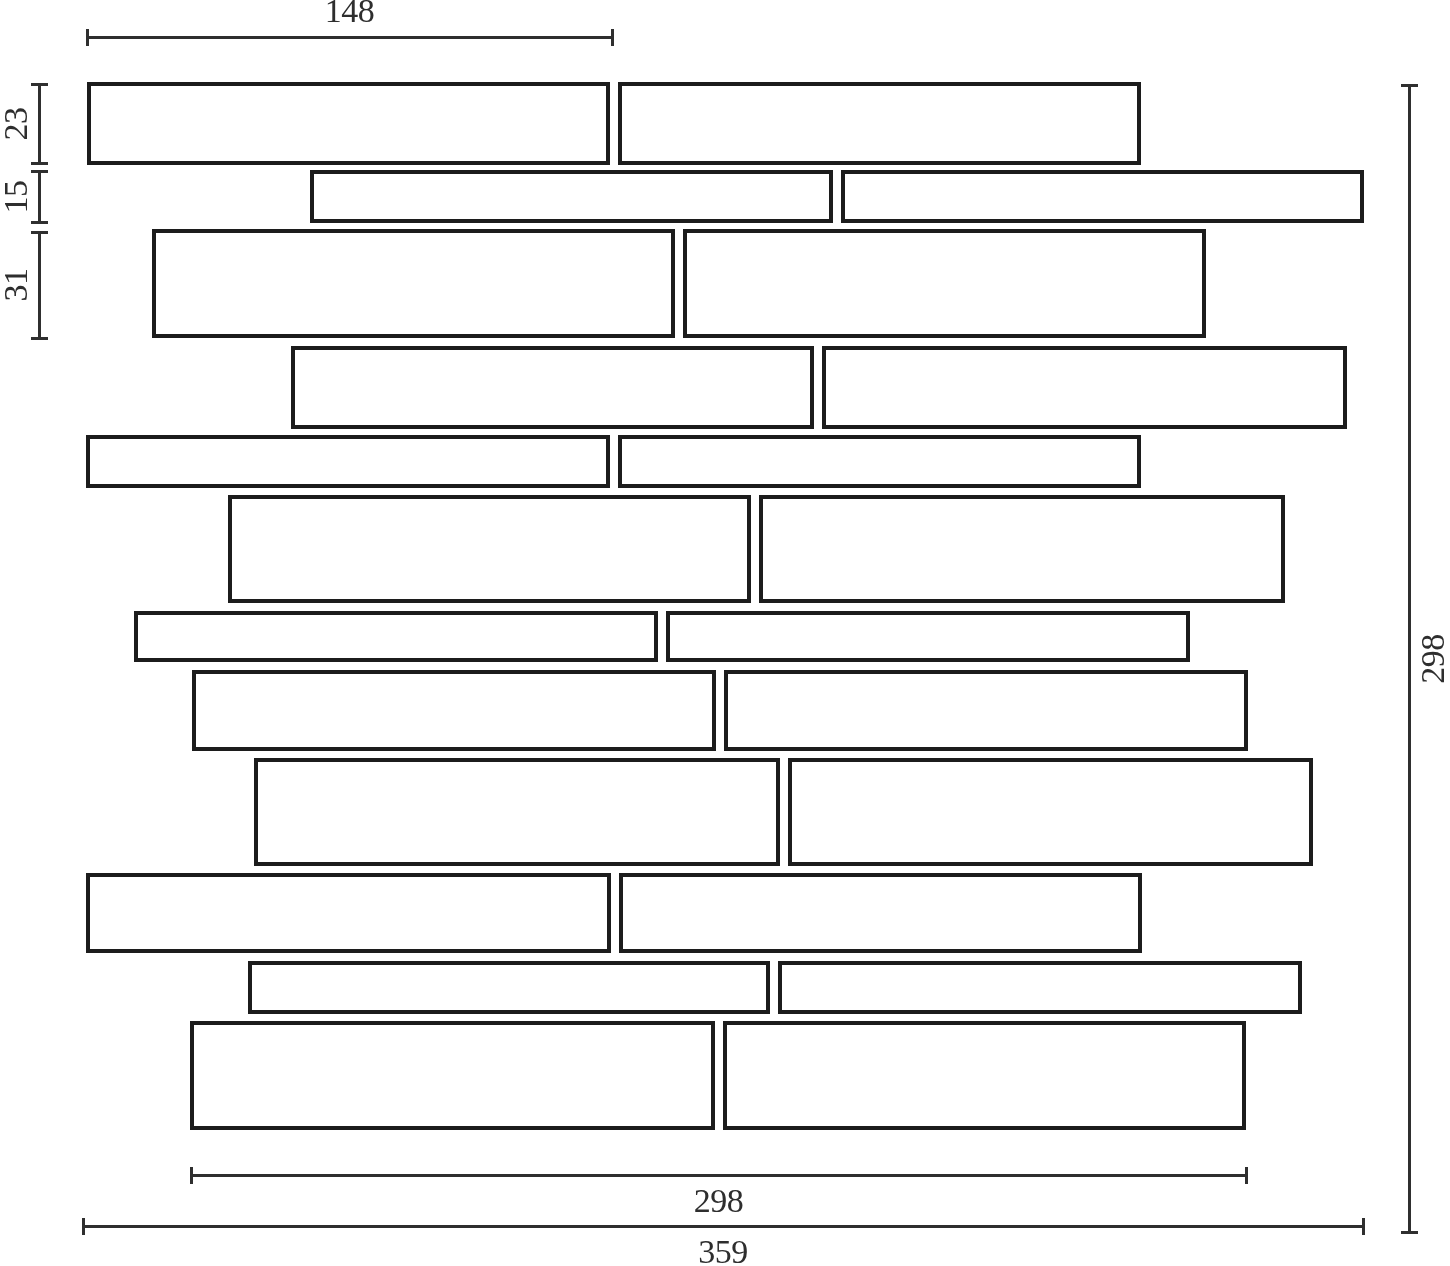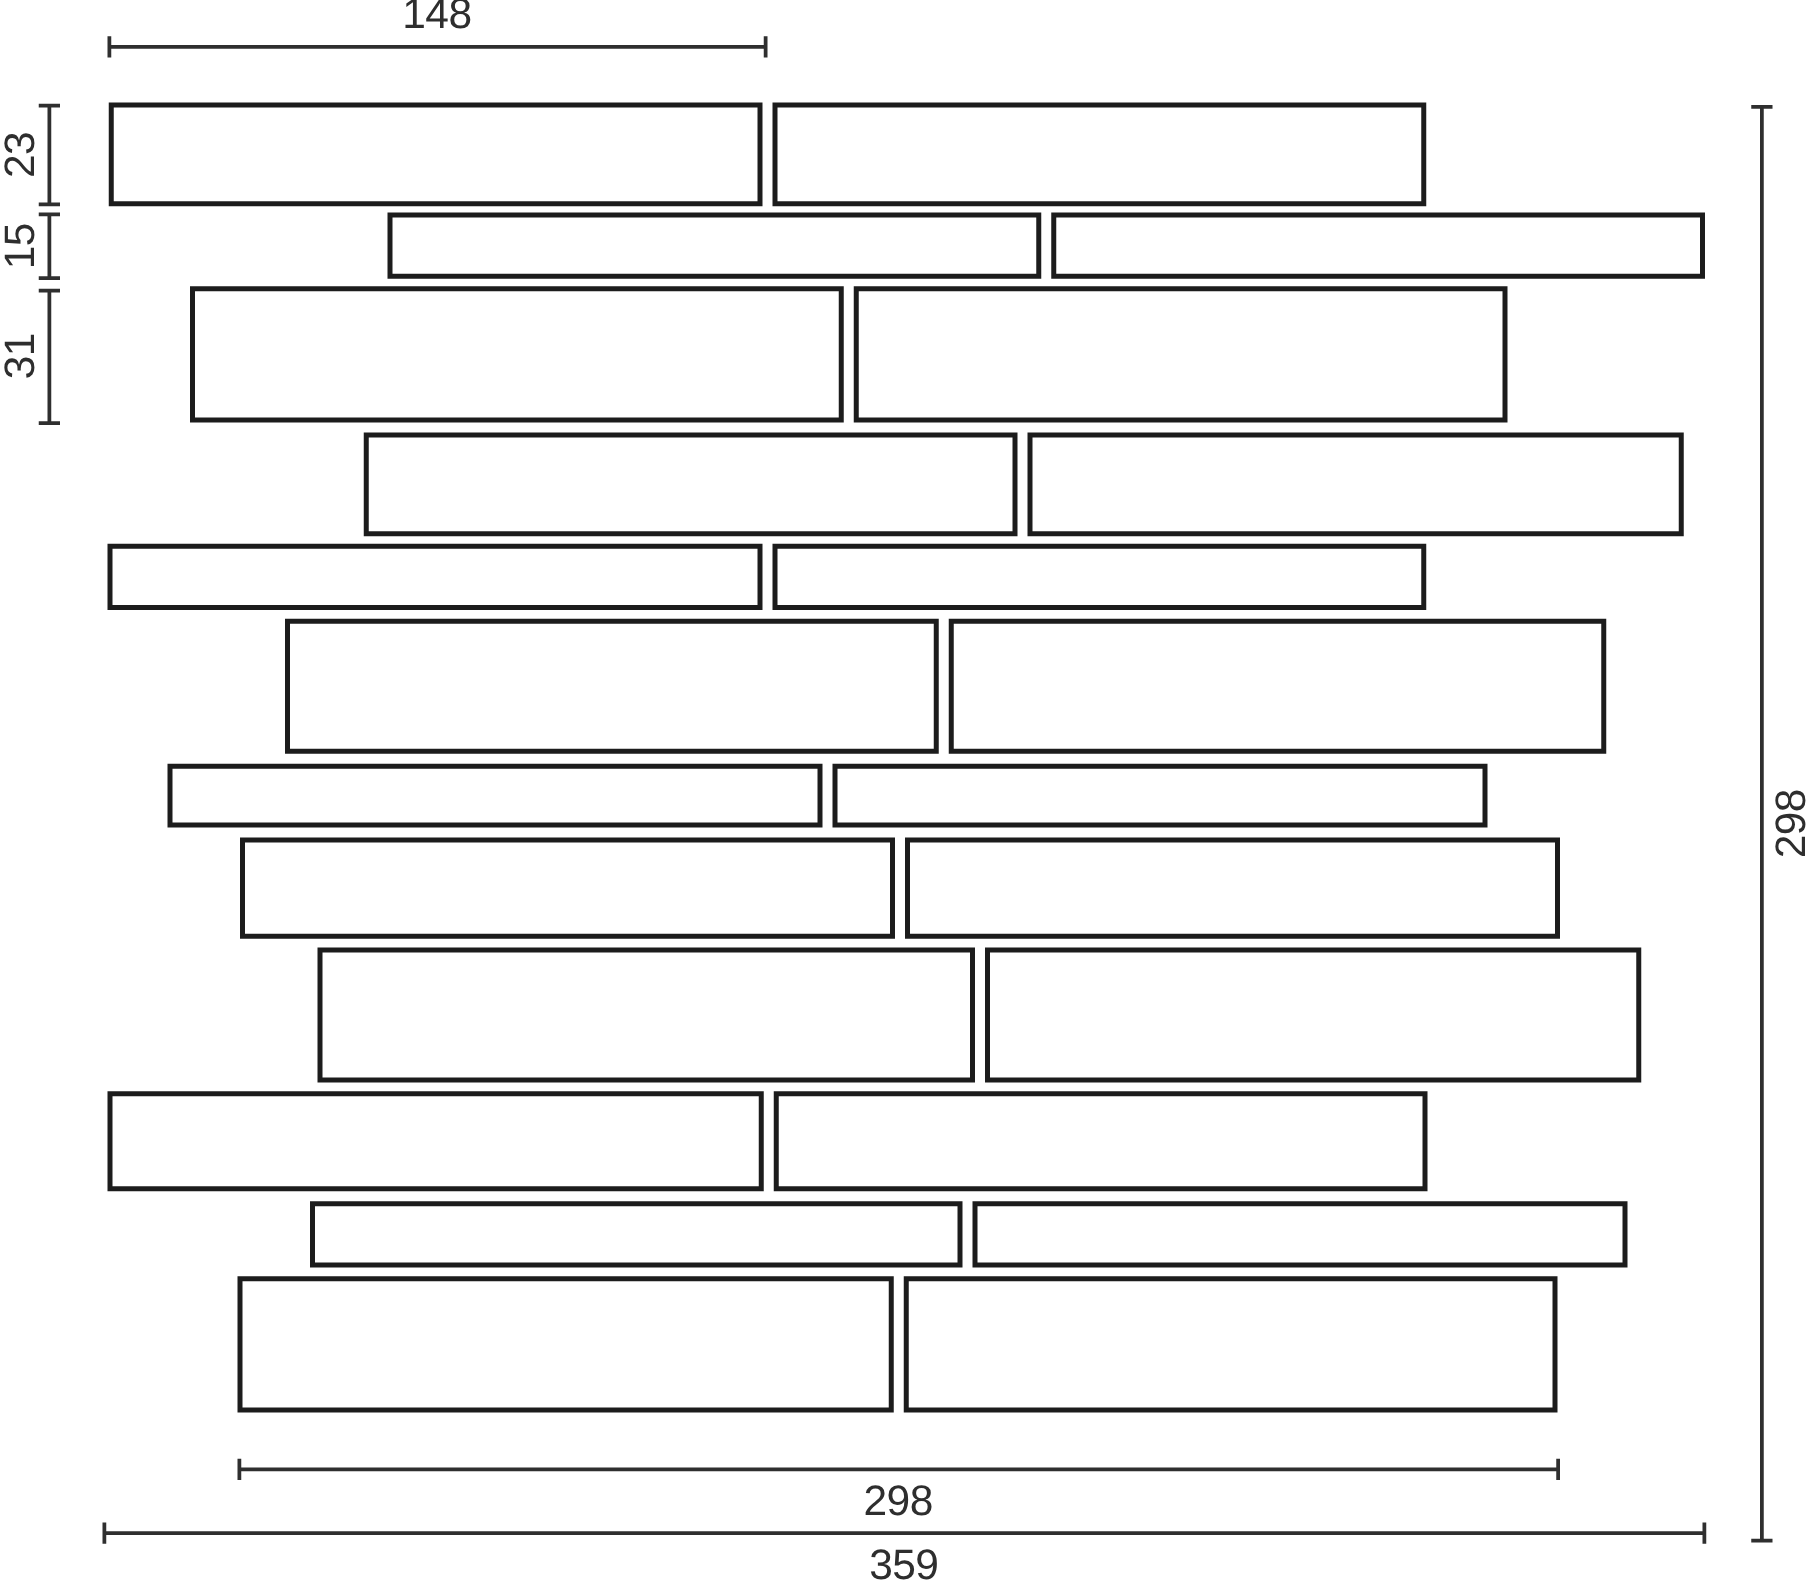--- a/index.html
+++ b/index.html
@@ -6,21 +6,21 @@
     margin: 0;
     padding: 0;
     background: #ffffff;
   }
   .stage {
     position: relative;
     width: 1450px;
     height: 1266px;
     background: var(--bg, #ffffff);
     overflow: hidden;
-    font-family: Liberation Sans, sans-serif;
+    font-family: Liberation Serif, serif;
     text-align: center;
   }
   .tile {
     position: absolute;
     box-sizing: border-box;
     background: var(--tile-fill, #ffffff);
     border: 4px solid var(--tile-border, #1c1c1c);
   }
   .dim-line {
     position: absolute;

